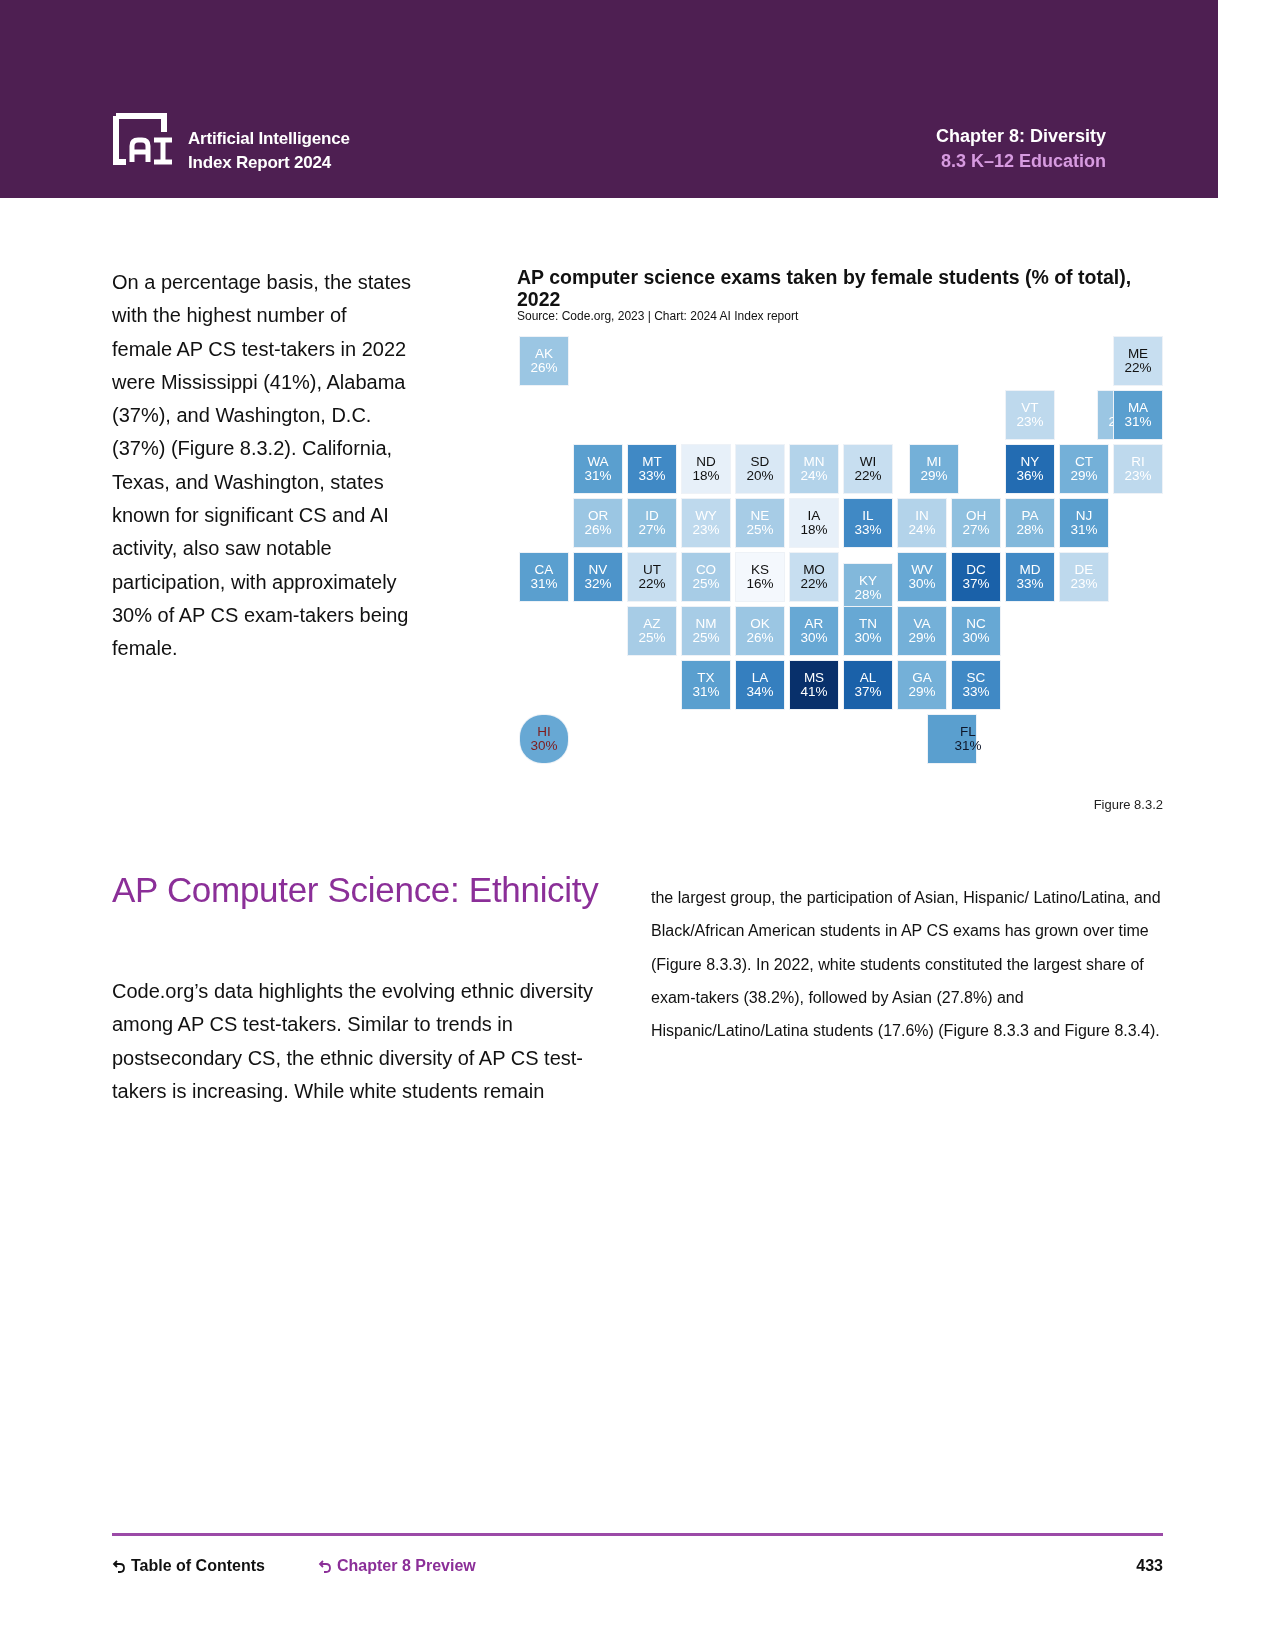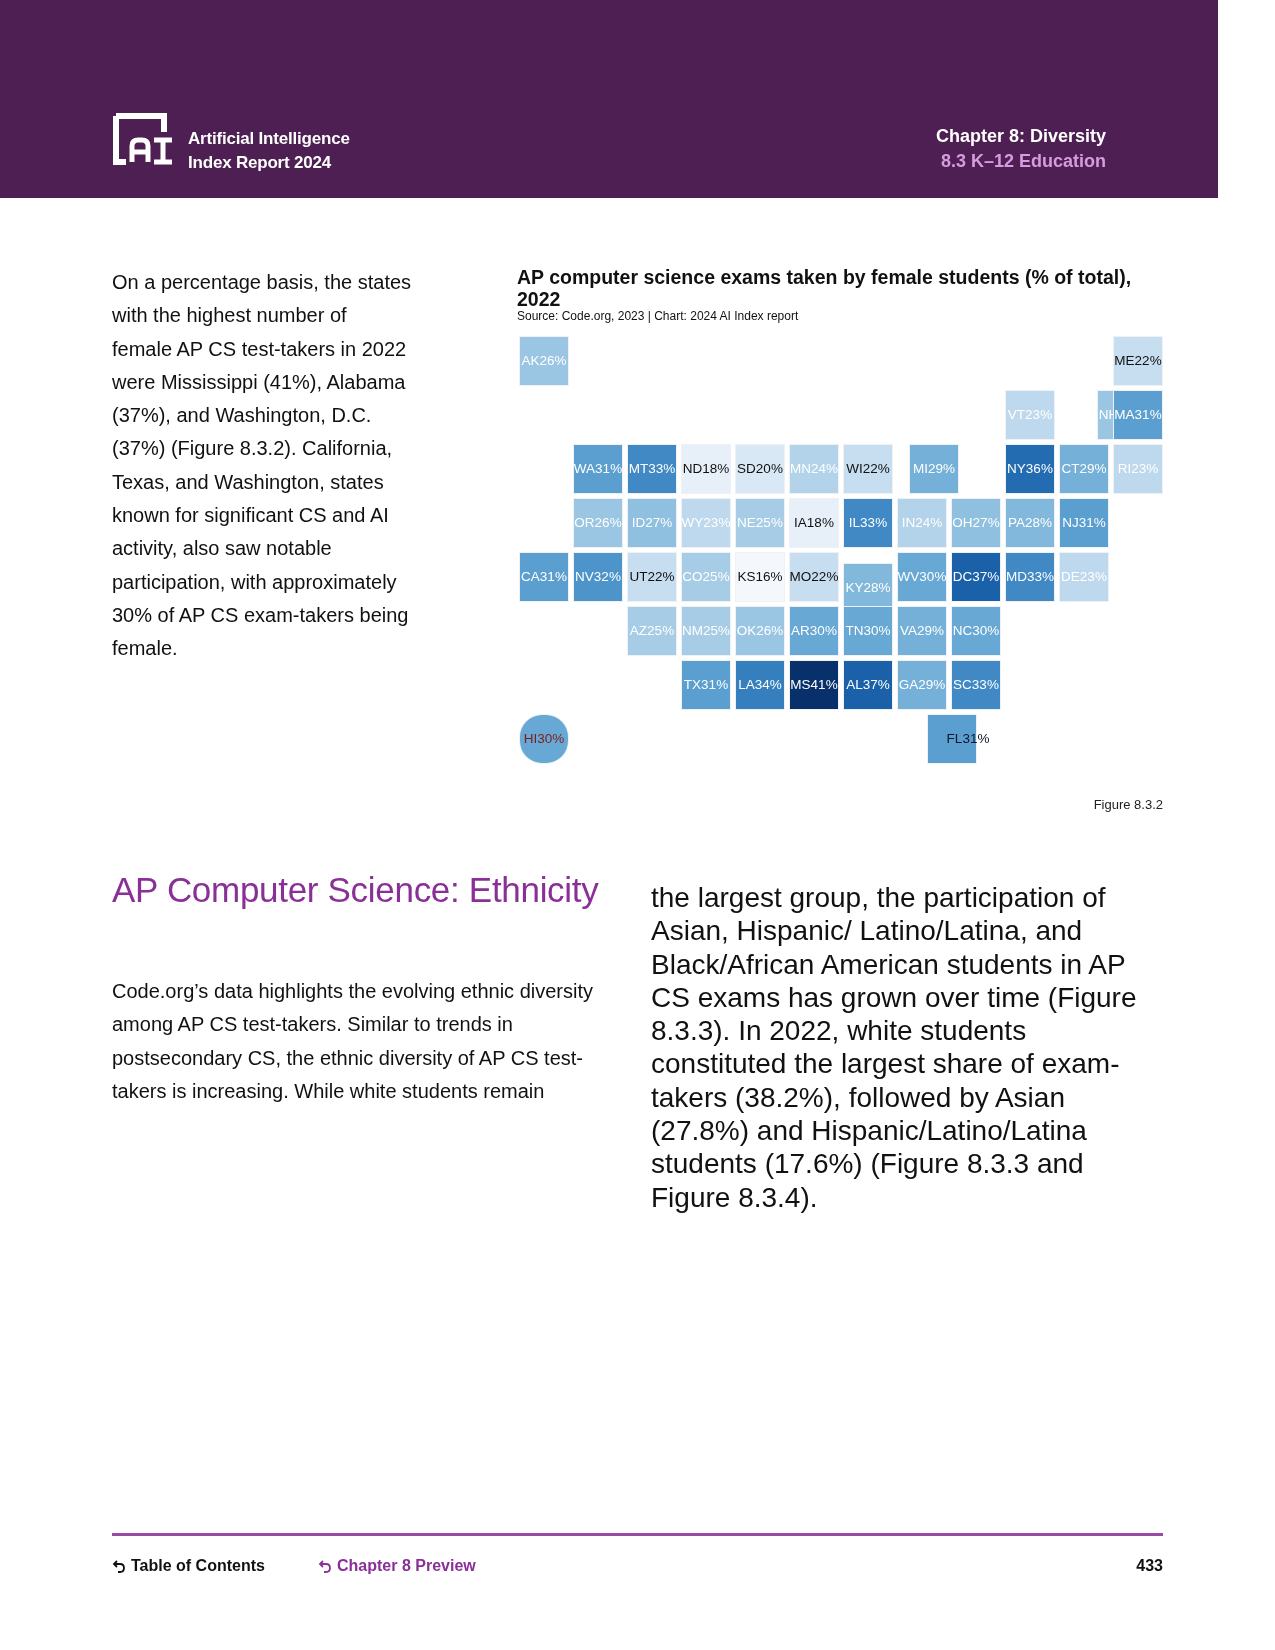--- a/index.html
+++ b/index.html
@@ -35,40 +35,40 @@
     position: absolute; left: 517px; top: 266px; width: 660px;
     font-weight: bold; font-size: 19.5px; line-height: 22px; color: #111;
   }
   .chart-source {
     position: absolute; left: 517px; top: 309px;
     font-size: 12px; color: #111;
   }
   .tilemap { position: absolute; left: 0; top: 0; width: 1275px; height: 800px; pointer-events: none; }
   .tile {
     position: absolute; width: 48px; height: 48px; box-sizing: border-box;
-    display: flex; align-items: center; justify-content: center;
+    display: flex; flex-direction: column; align-items: center; justify-content: center;
     font-size: 13.5px; line-height: 14px; text-align: center; pointer-events: auto;
     box-shadow: 0 0 0 1px #eef2f7;
   }
   .tile span { display: block; }
   .fig-label {
     position: absolute; right: 112px; top: 797px; font-size: 13px; color: #222;
   }
 
   .section-title {
     position: absolute; left: 112px; top: 866px; width: 500px;
     color: #8b2f98; font-size: 35px; line-height: 48px; letter-spacing: -0.3px;
   }
   .col-left {
     position: absolute; left: 112px; top: 975px; width: 510px;
     font-size: 20px; line-height: 33.3px; color: #111;
   }
   .col-right {
     position: absolute; left: 651px; top: 881px; width: 515px;
-    font-size: 28px; line-height: 33.3px; color: #111;
+    font-size: 16px; line-height: 33.3px; color: #111;
   }
 
   .footer-rule {
     position: absolute; left: 112px; top: 1533px; width: 1051px; height: 3px;
     background: #9b4aa7;
   }
   .footer-link {
     position: absolute; top: 1557px; font-size: 16px; font-weight: bold;
     display: flex; align-items: center; gap: 5px; cursor: pointer;
   }

